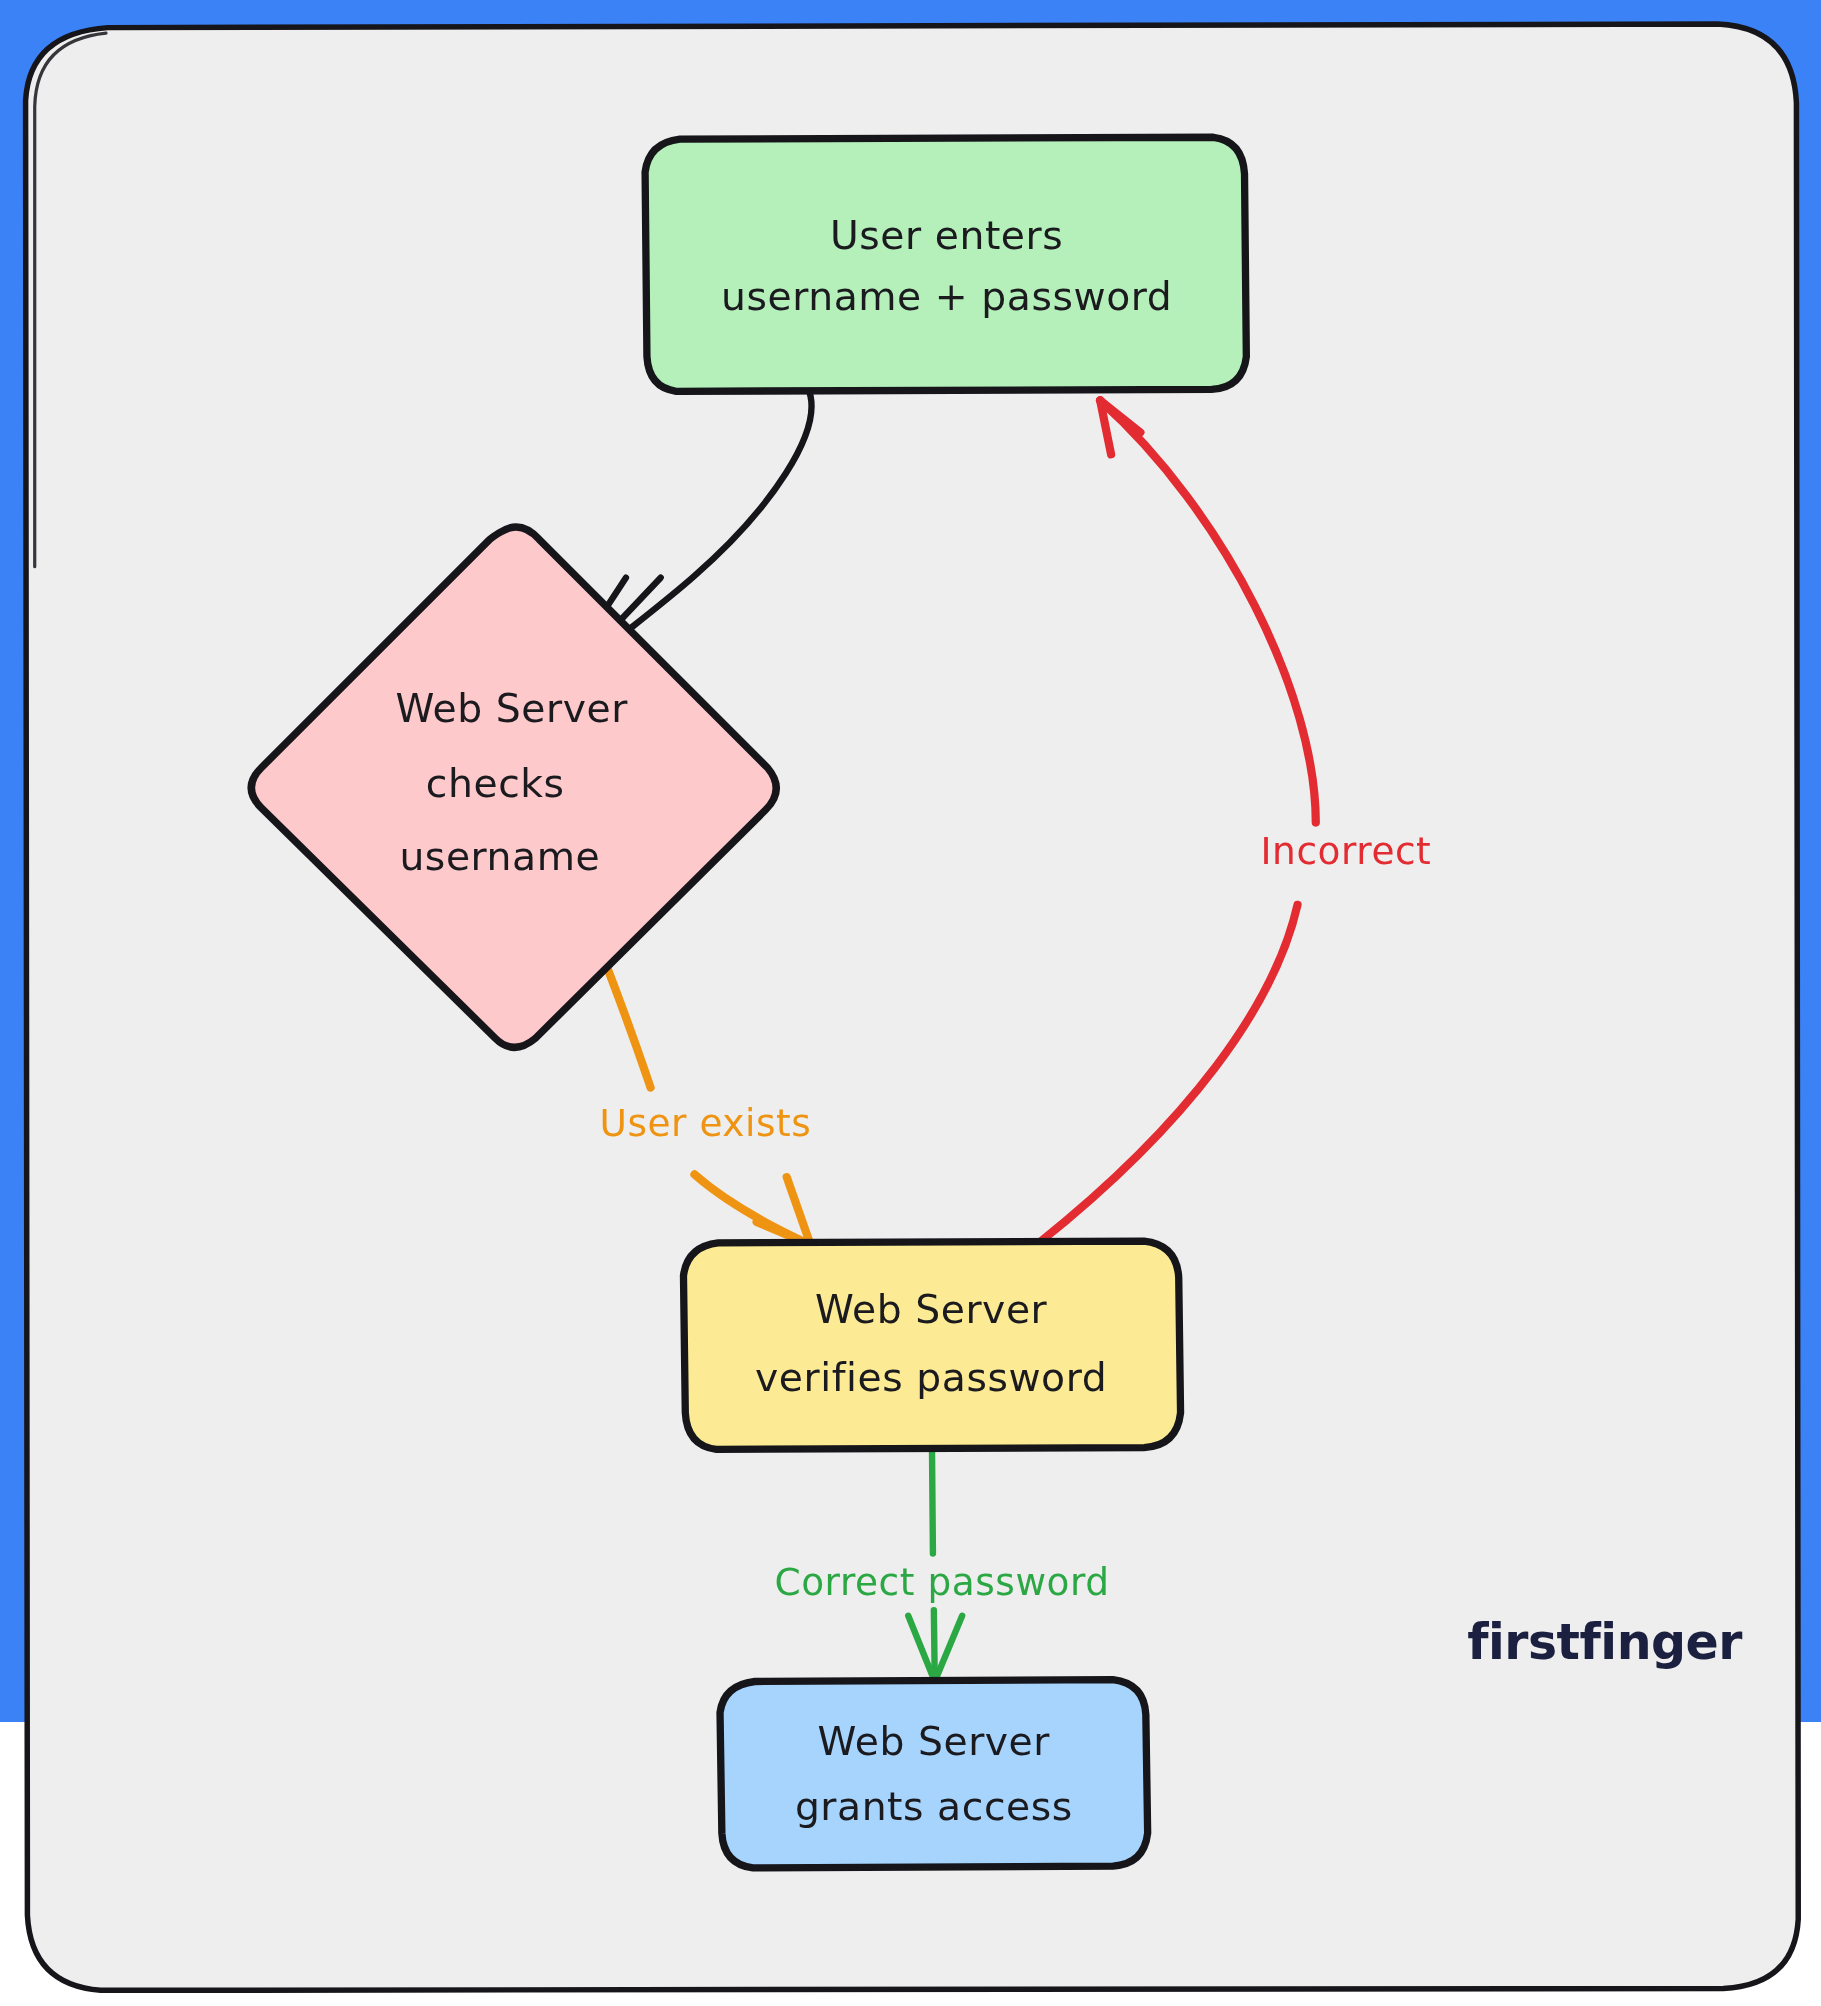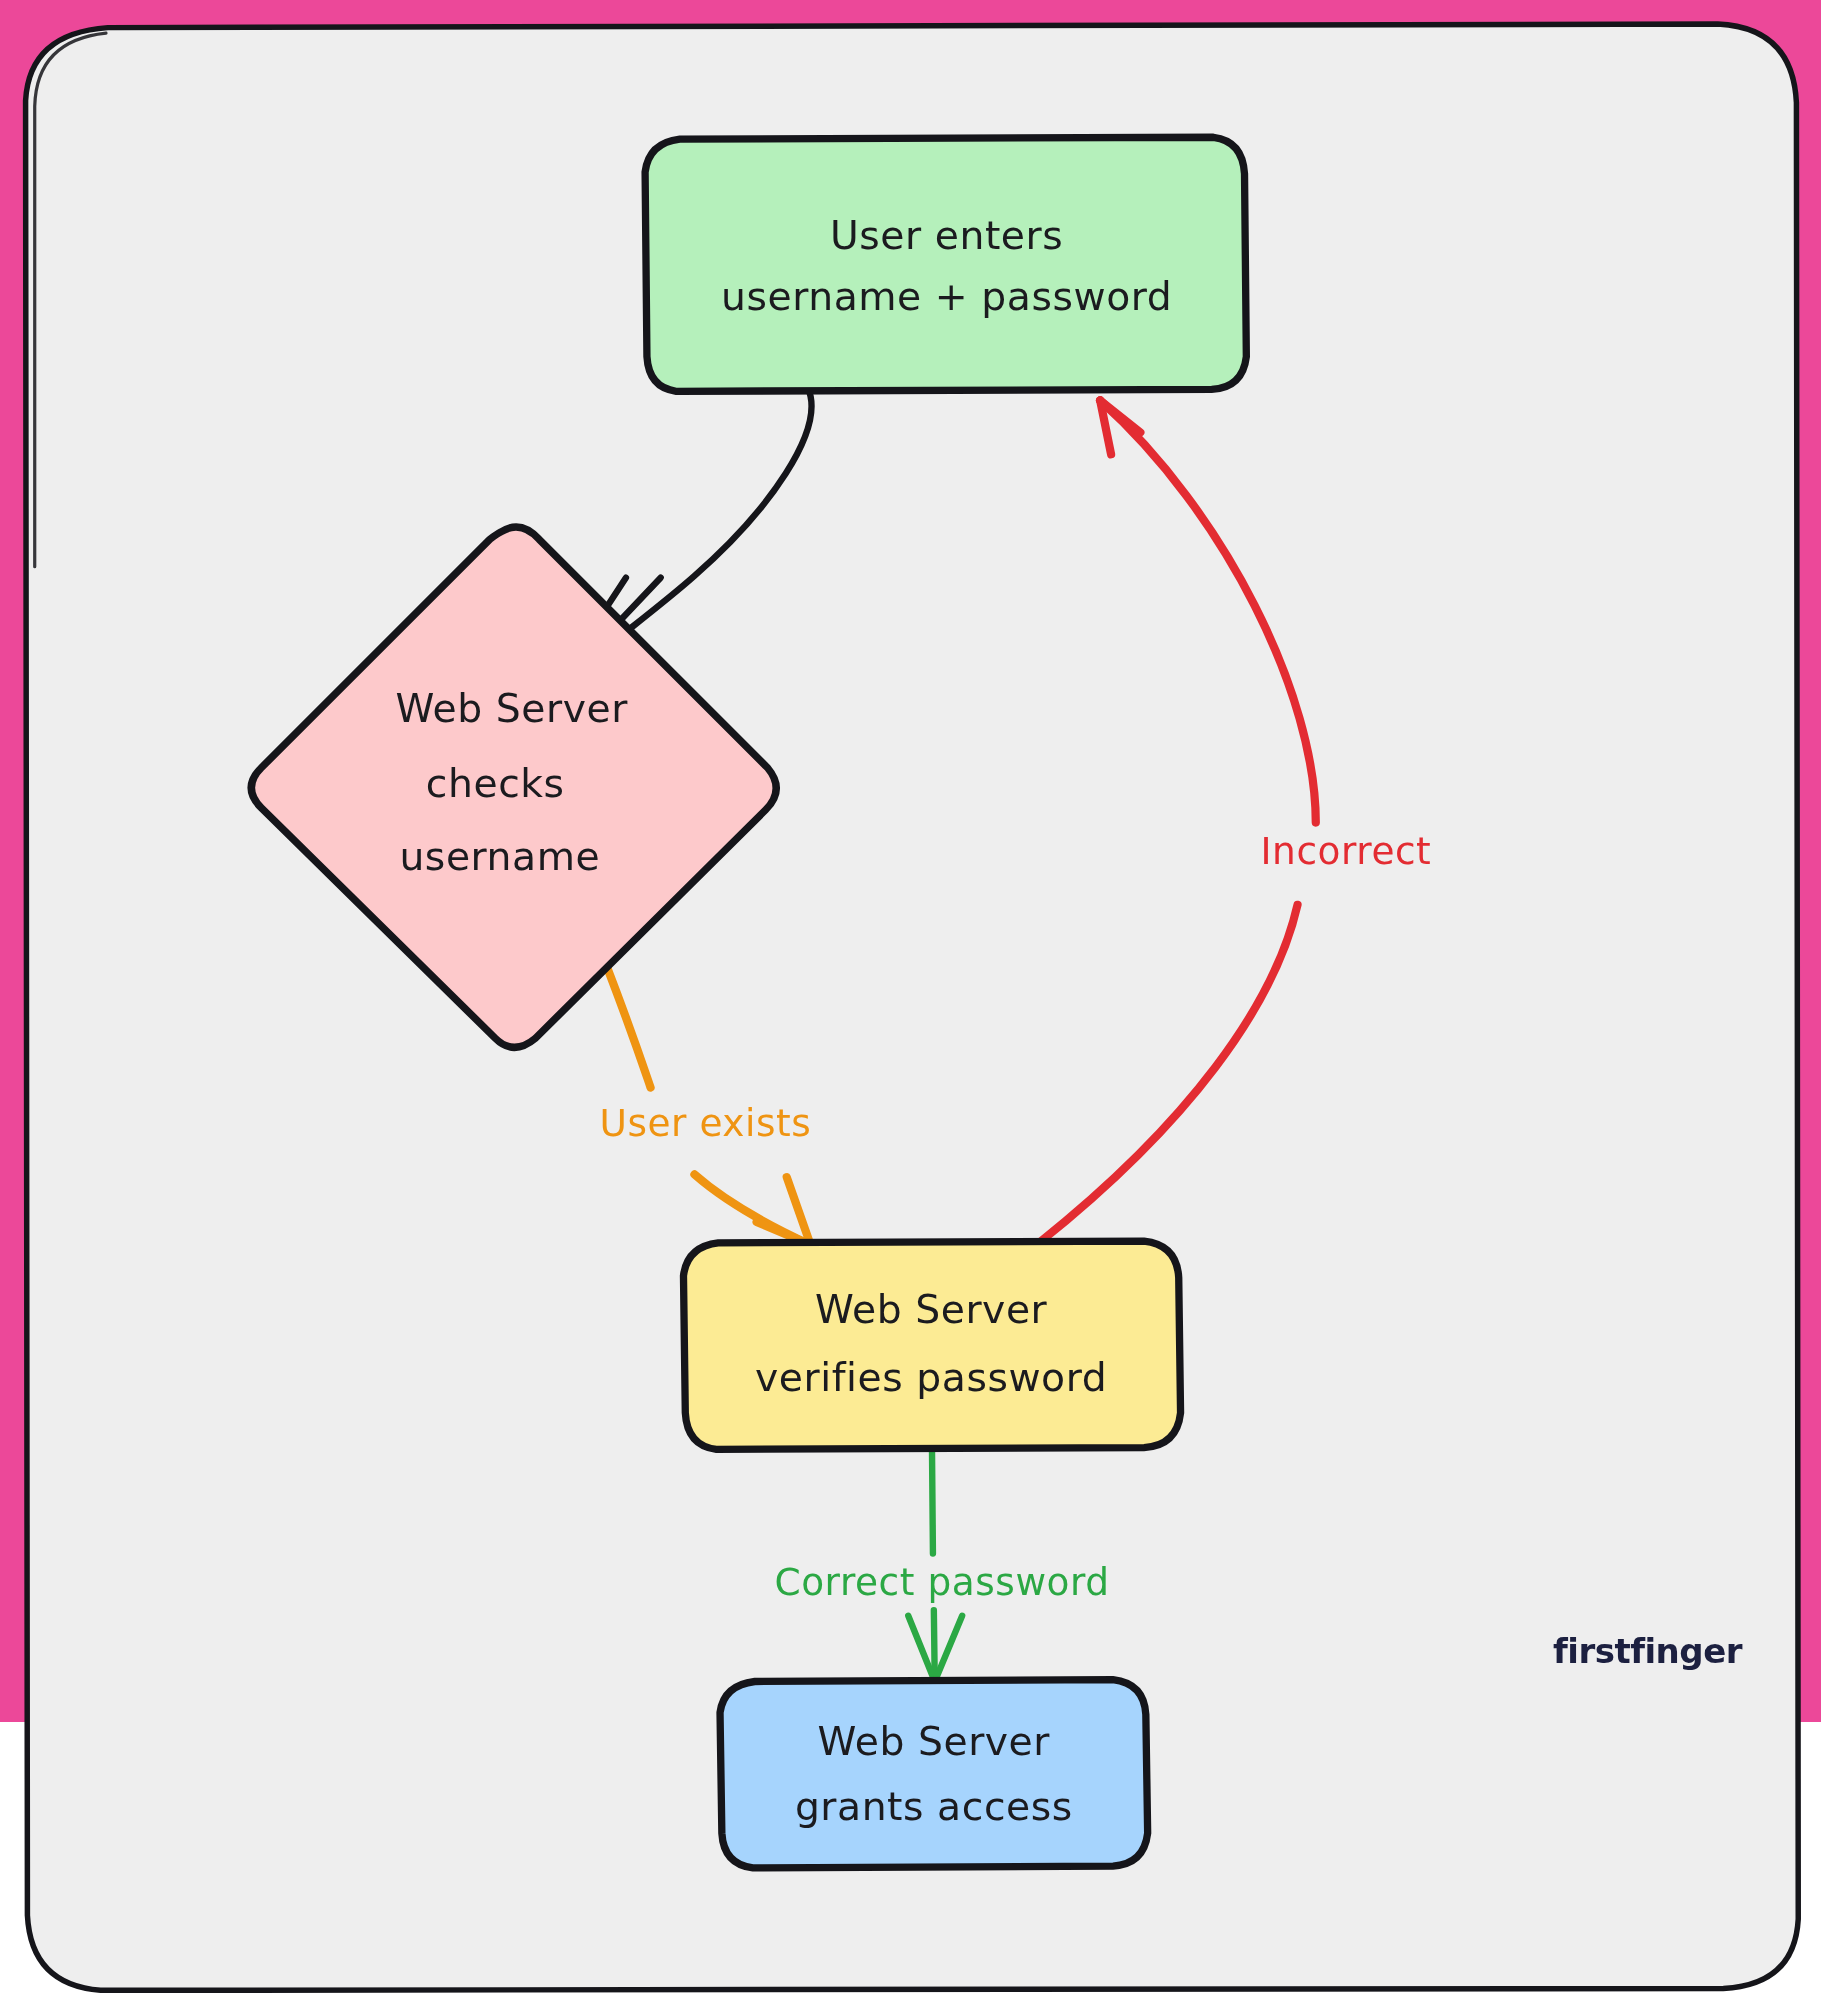--- a/index.html
+++ b/index.html
@@ -10,21 +10,21 @@
   body {
     width: 1822px;
     height: 2007px;
     font-family: "DejaVu Sans", sans-serif;
     overflow: hidden;
   }
   #canvas {
     position: relative;
     width: 1822px;
     height: 1722px;
-    background: #ec4899;
+    background: #3b82f6;
   }
   #diagram-svg {
     position: absolute;
     top: 0;
     left: 0;
     width: 1822px;
     height: 2007px;
   }
   .node-label {
     font-family: "DejaVu Sans", sans-serif;
@@ -37,21 +37,21 @@
     font-family: "DejaVu Sans", sans-serif;
     font-size: 41px;
     text-anchor: middle;
     letter-spacing: 0.6px;
   }
   .wm-text {
     position: absolute;
     right: 80px;
     bottom: 51px;
     font-family: "DejaVu Sans", sans-serif;
-    font-size: 34px;
+    font-size: 49px;
     font-weight: 700;
     letter-spacing: -0.5px;
     color: #1c2040;
     user-select: none;
   }
 </style>
 </head>
 <body>
 
 <div id="canvas">

